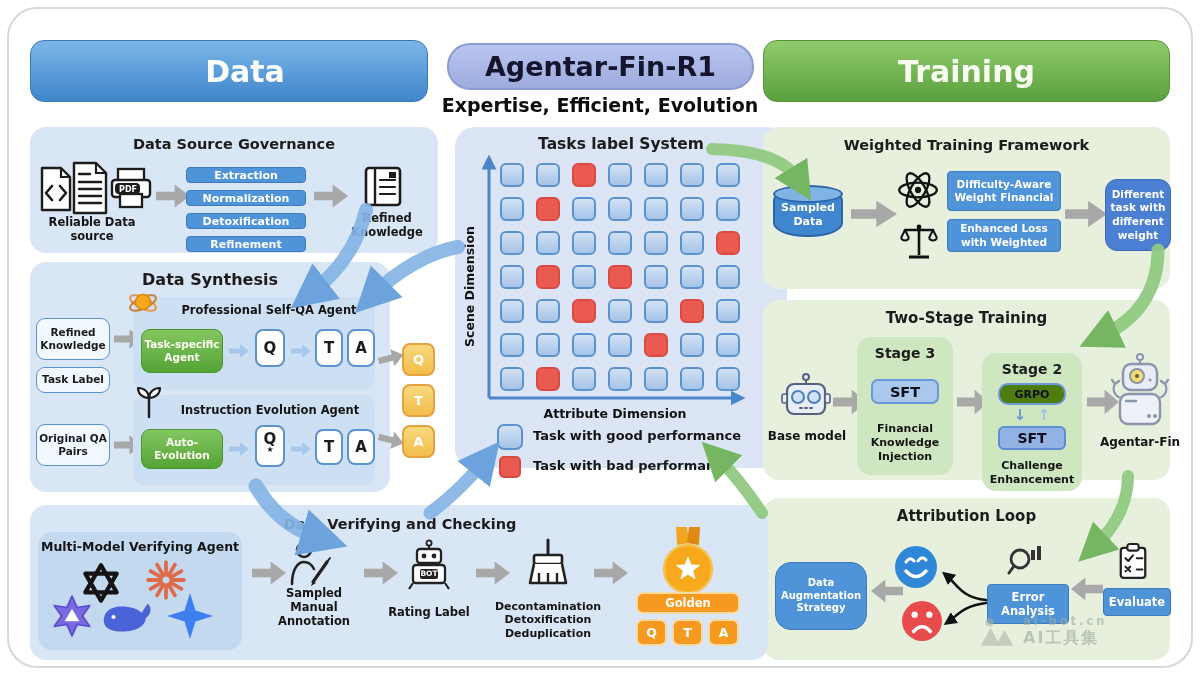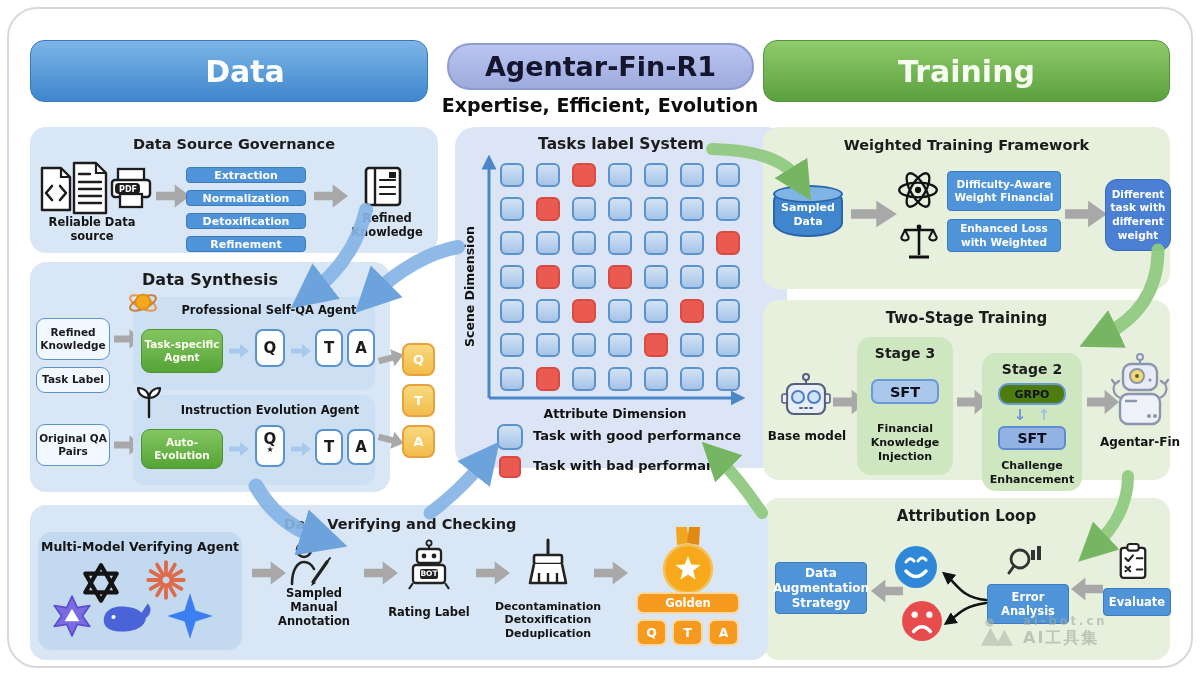--- a/index.html
+++ b/index.html
@@ -311,21 +311,21 @@
       <rect x="9" y="42" width="40" height="30" rx="8" fill="#eef1f8" stroke="#8b95ad" stroke-width="2.4"></rect>
       <path d="M15,49 h10" stroke="#8b95ad" stroke-width="2.4" stroke-linecap="round"></path>
       <circle cx="38" cy="64" r="2" fill="#8b95ad"></circle>
         <circle cx="44" cy="64" r="2" fill="#8b95ad"></circle>
     </svg>
     <div class="abs ctr lbl" style="left:330px;top:134px;width:94px;height:16px;font-size:12px;">Agentar-Fin</div>
   </div>
 
   <div class="abs panel p-green" style="left:763px;top:498px;width:407px;height:162px;">
     <div class="abs ctr ptitle" style="left:0;top:9px;width:100%;height:18px;font-size:15px;">Attribution Loop</div>
-    <div class="abs ctr bluebox" style="left:12px;top:64px;width:92px;height:52px;font-size:12px;">Data Augmentation Strategy</div>
+    <div class="abs ctr bluebox" style="left:12px;top:64px;width:92px;height:68px;font-size:10px;border-radius:16px;">Data Augmentation Strategy</div>
     <div class="abs garr flip" style="left:108px;top:80px;width:32px;height:26px;"></div>
     <svg class="abs" style="left:130px;top:46px;" width="46" height="46" viewBox="0 0 46 46">
       <circle cx="23" cy="23" r="21" fill="#2e87d7"></circle>
       <path d="M13,18 q4,-6 8,-1 M25,17 q4,-6 8,-1" fill="none" stroke="#fff" stroke-width="3" stroke-linecap="round"></path>
       <path d="M13,27 q10,11 20,0" fill="none" stroke="#fff" stroke-width="3.4" stroke-linecap="round"></path>
     </svg>
     <svg class="abs" style="left:138px;top:102px;" width="42" height="42" viewBox="0 0 40 40">
       <circle cx="20" cy="20" r="19" fill="#e84b4b"></circle>
       <circle cx="13" cy="14" r="3" fill="#fff"></circle>
         <circle cx="27" cy="14" r="3" fill="#fff"></circle>

